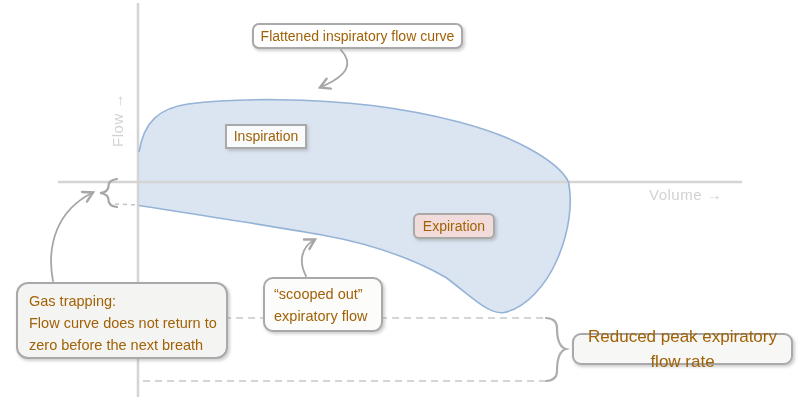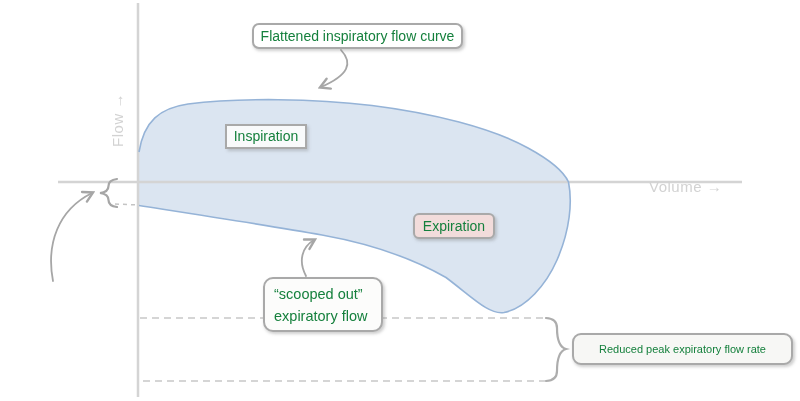--- a/index.html
+++ b/index.html
@@ -5,36 +5,36 @@
   html,body{margin:0;padding:0;background:#ffffff;}
   #stage{
     position:relative;width:800px;height:401px;background:#ffffff;overflow:hidden;
     font-family:"Liberation Sans","DejaVu Sans",sans-serif;color:#1c1c1c;
   }
   #diagram-svg{position:absolute;left:0;top:0;}
   .callout{
     position:absolute;box-sizing:border-box;background:#ffffff;
     border:2px solid #a9a9a9;border-radius:7px;
     box-shadow:1.5px 2px 3px rgba(120,120,120,0.35);
-    font-size:14px;line-height:1.5;color:#15803d;
+    font-size:14px;line-height:1.5;color:#a16207;
   }
   .callout.center{display:flex;align-items:center;justify-content:center;text-align:center;}
   #flattened-callout{left:252px;top:23px;width:211px;height:26px;font-size:14px;}
   #inspiration-callout{left:225px;top:124px;width:82px;height:25px;background:rgba(252,252,252,0.92);border-radius:0;}
   #expiration-callout{left:413px;top:213px;width:82px;height:26px;background:#f2dcdb;border-radius:6px;text-align:right;}
   #gas-trapping-callout{left:16px;top:282px;width:212px;height:77px;background:#f4f4f2;border-radius:12px;
      padding:6px 8px 0 11px;font-size:14.5px;line-height:22px;border-width:2.5px;}
   #scooped-callout{left:263px;top:277px;width:120px;height:55px;background:#fcfcfb;border-radius:10px;
      padding:4px 6px 16px 9px;font-size:14.5px;line-height:22px;}
-  #reduced-callout{left:572px;top:333px;width:221px;height:32px;background:#f7f7f5;border-radius:9px;font-size:11px;}
+  #reduced-callout{left:572px;top:333px;width:221px;height:32px;background:#f7f7f5;border-radius:9px;font-size:17px;}
   .axis-label{
     position:absolute;color:#d2d2d2;font-size:15px;letter-spacing:0.5px;white-space:nowrap;
   }
   #flow-axis-label{left:117px;top:120px;transform:translate(-50%,-50%) rotate(-90deg);}
-  #volume-axis-label{left:649px;top:178px;}
+  #volume-axis-label{left:649px;top:186px;}
 </style>
 </head>
 <body>
 
 <div id="stage">
 
   <svg id="diagram-svg" width="800" height="401" viewBox="0 0 800 401">
     <defs>
       <marker id="arrowhead" viewBox="0 0 12 12" refX="9" refY="6" markerWidth="8" markerHeight="8" orient="auto">
         <path d="M2,1.5 L10,6 L2,10.5" fill="none" stroke="#a6a6a6" stroke-width="2" stroke-linecap="round"></path>
@@ -84,20 +84,25 @@
 
   <div id="flow-axis-label" class="axis-label">Flow →</div>
   <div id="volume-axis-label" class="axis-label">Volume →</div>
 
   <div id="flattened-callout" class="callout center">Flattened inspiratory flow curve</div>
 
   <div id="inspiration-callout" class="callout center">Inspiration</div>
 
   <div id="expiration-callout" class="callout center">Expiration</div>
 
+  <div id="gas-trapping-callout" class="callout">
+    <div>Gas trapping:</div>
+    <div>Flow curve does not return to</div>
+    <div>zero before the next breath</div>
+  </div>
 
   <div id="scooped-callout" class="callout">
     <div>“scooped out”</div>
     <div>expiratory flow</div>
   </div>
 
   <div id="reduced-callout" class="callout center">Reduced peak expiratory flow rate</div>
 
 </div>
 

